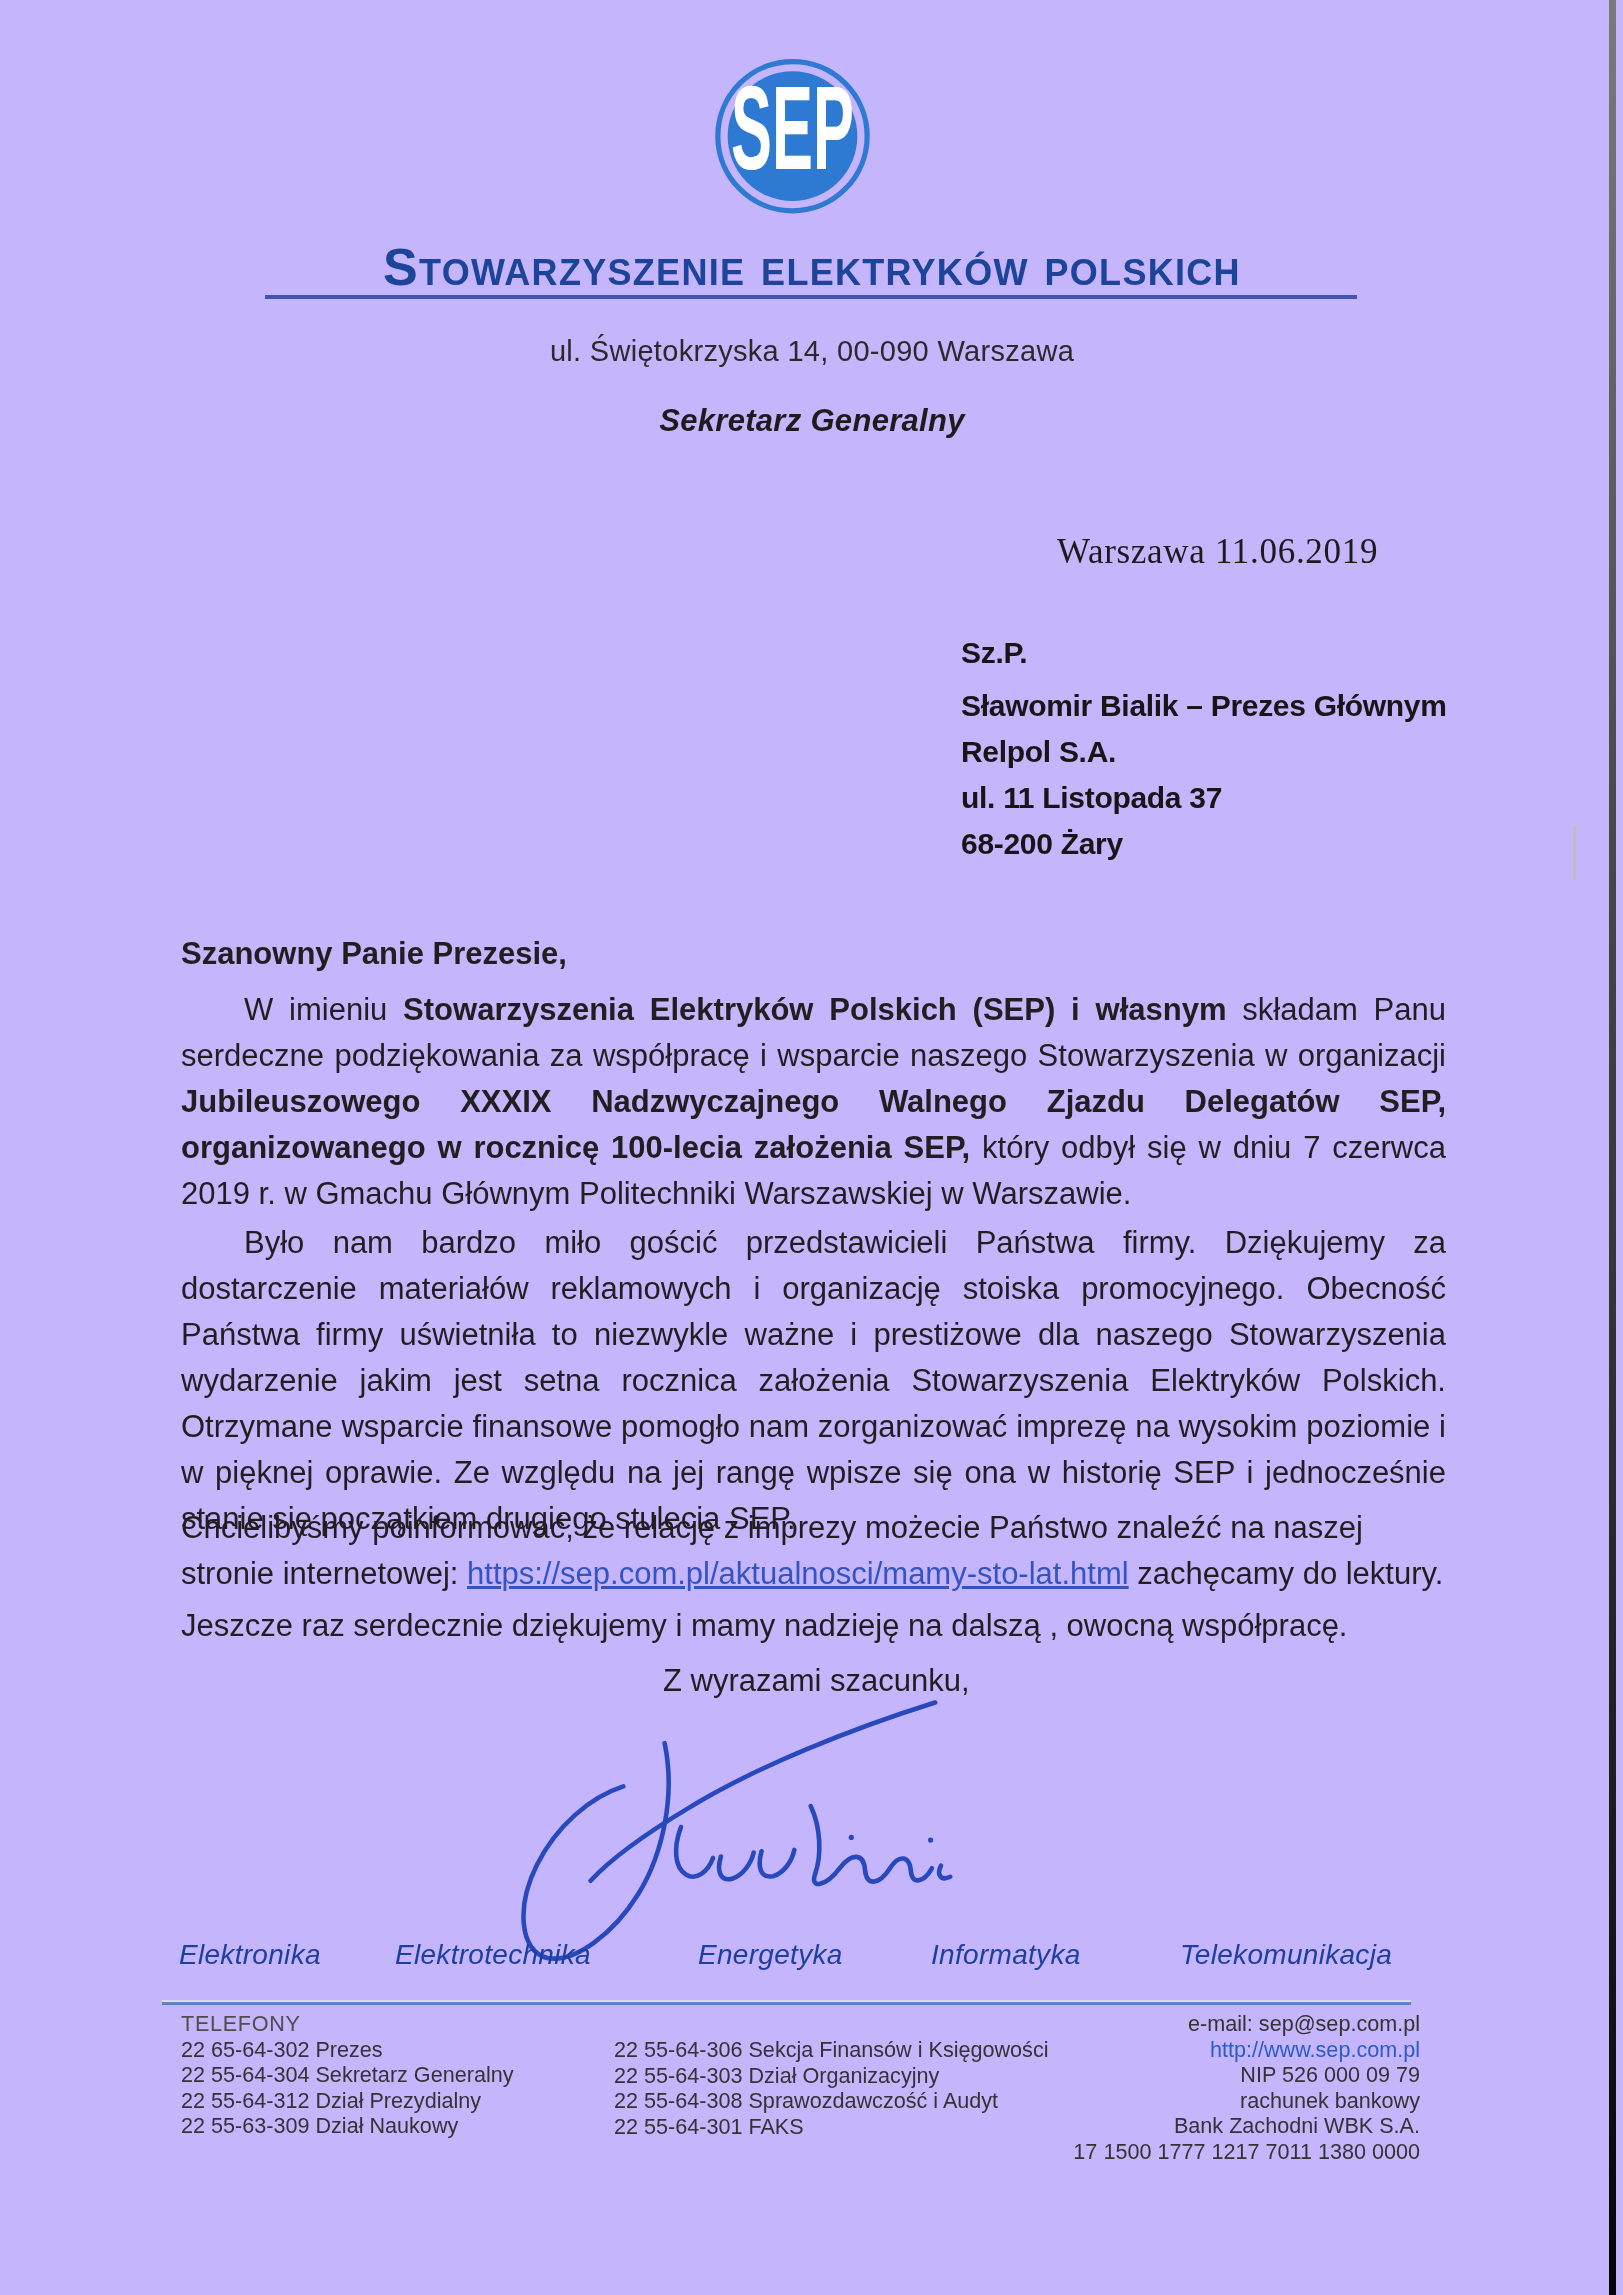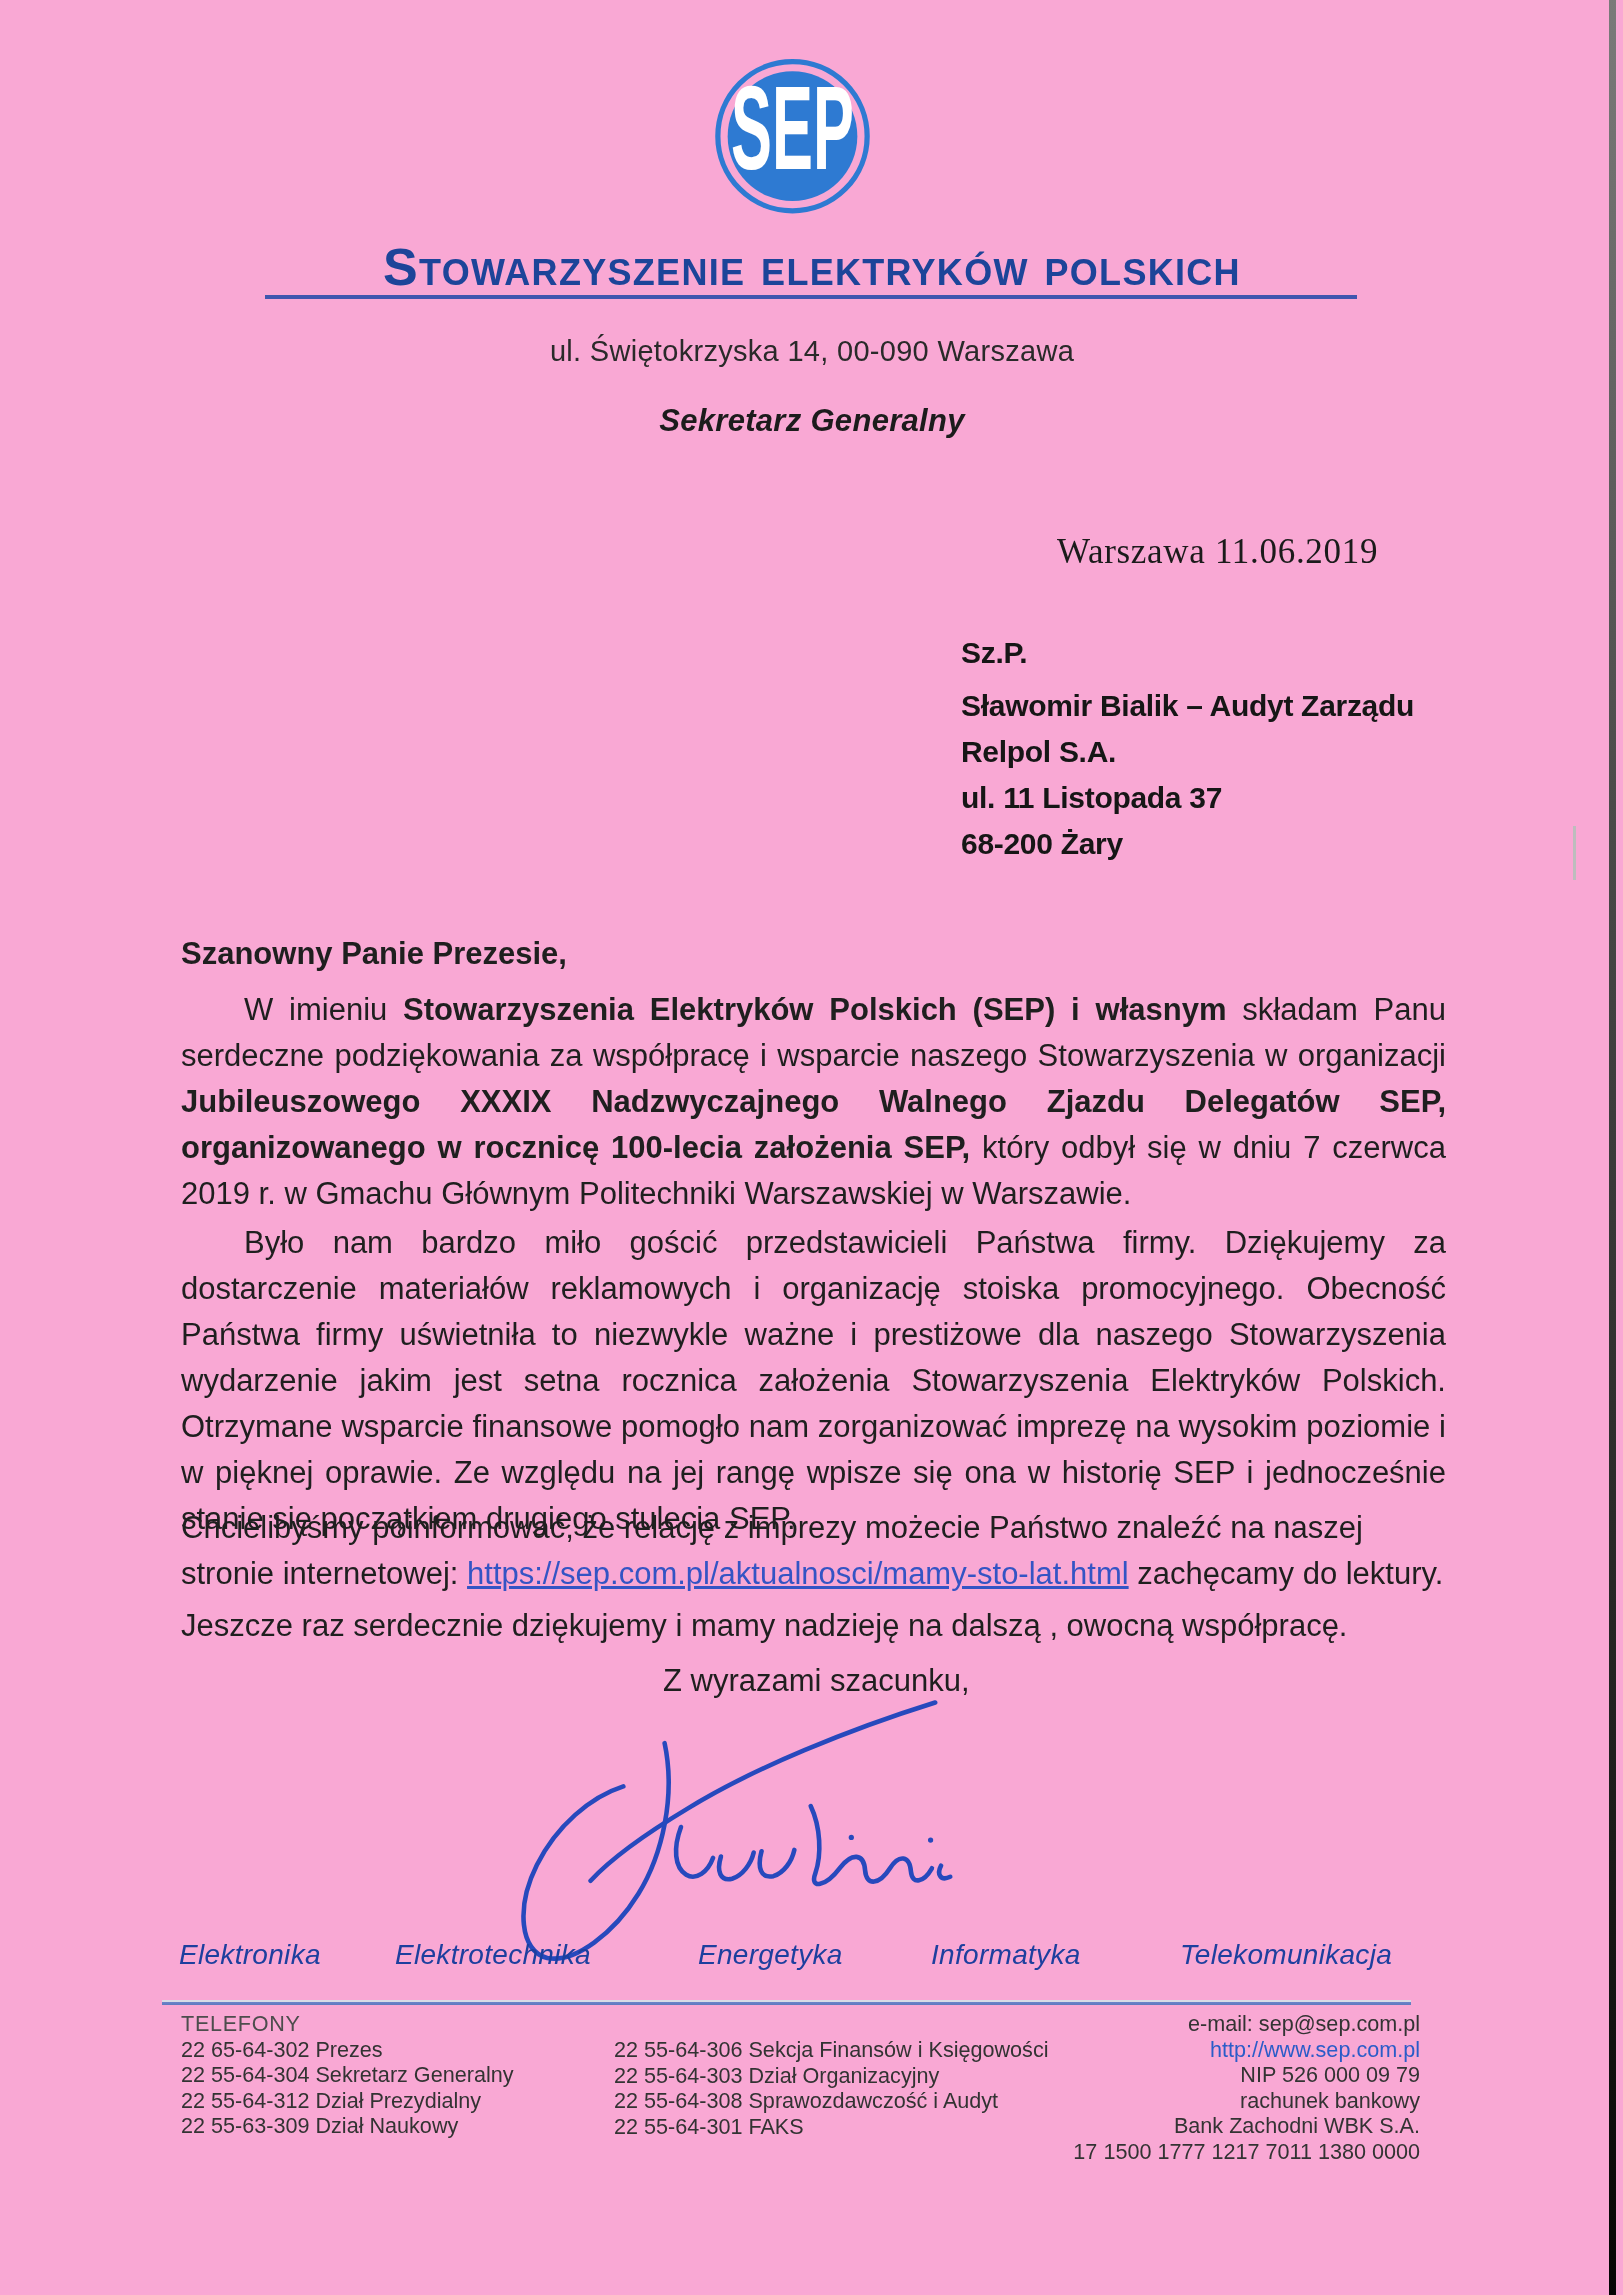--- a/index.html
+++ b/index.html
@@ -1,19 +1,19 @@
 <!DOCTYPE html>
 <html lang="pl" style="font-size:10.5px"><head>
 <meta charset="utf-8">
 <style>
   html,body{margin:0;padding:0;background:#e8e8e8;}
   .page{
     position:relative;
     width:1624px;height:2295px;
-    background:#f9a8d4;
+    background:#c4b5fd;
     font-family:"Liberation Sans","DejaVu Sans",sans-serif;
     color:#1f1f1f;
     overflow:hidden;
   }
   
   .logo-wrap{position:absolute;left:706px;top:55px;width:173px;height:165px;}
   .org-title{
     position:absolute;left:0;top:237px;width:1624px;
     text-align:center;
     font-variant:small-caps;
@@ -106,21 +106,21 @@
   <div class="org-title">Stowarzyszenie Elektryków Polskich</div>
   <div class="title-underline"></div>
   <div class="org-address">ul. Świętokrzyska 14, 00-090 Warszawa</div>
   <div class="org-role">Sekretarz Generalny</div>
 
   <div class="dateline">Warszawa 11.06.2019</div>
 
   <div class="recipient">
     <span>Sz.P.</span>
     <span class="gap"></span>
-    <div>Sławomir Bialik – Audyt Zarządu</div>
+    <div>Sławomir Bialik – Prezes Głównym</div>
     <div>Relpol S.A.</div>
     <div>ul. 11 Listopada 37</div>
     <div>68-200 Żary</div>
   </div>
 
   <div class="bodytext salutation">Szanowny Panie Prezesie,</div>
 
   <div class="bodytext p1"><span>W imieniu </span><span class="b">Stowarzyszenia Elektryków Polskich (SEP) i własnym</span><span> składam Panu serdeczne podziękowania za współpracę i wsparcie naszego Stowarzyszenia w organizacji  </span><span class="b">Jubileuszowego XXXIX Nadzwyczajnego Walnego Zjazdu Delegatów SEP, organizowanego w rocznicę 100-lecia założenia SEP,</span><span> który odbył się w dniu 7 czerwca 2019 r. w Gmachu Głównym Politechniki Warszawskiej w Warszawie.</span></div>
 
   <div class="bodytext p2">Było nam bardzo miło gościć przedstawicieli Państwa firmy. Dziękujemy za dostarczenie materiałów reklamowych i organizację stoiska promocyjnego. Obecność Państwa firmy uświetniła to niezwykle ważne i prestiżowe dla naszego Stowarzyszenia wydarzenie jakim jest setna rocznica założenia Stowarzyszenia Elektryków Polskich. Otrzymane wsparcie finansowe pomogło nam zorganizować imprezę na wysokim poziomie i w pięknej oprawie. Ze względu na jej rangę wpisze się ona w historię SEP i jednocześnie stanie się początkiem drugiego stulecia SEP.</div>

